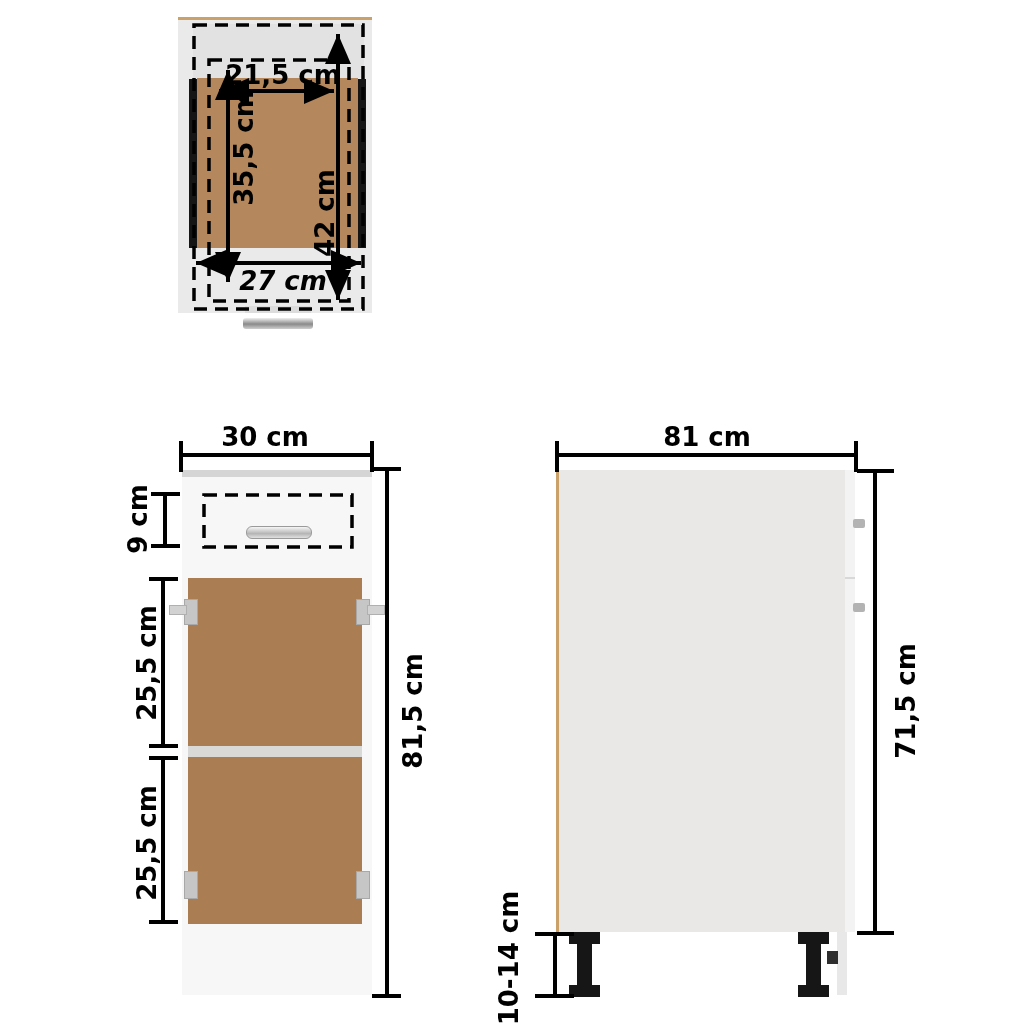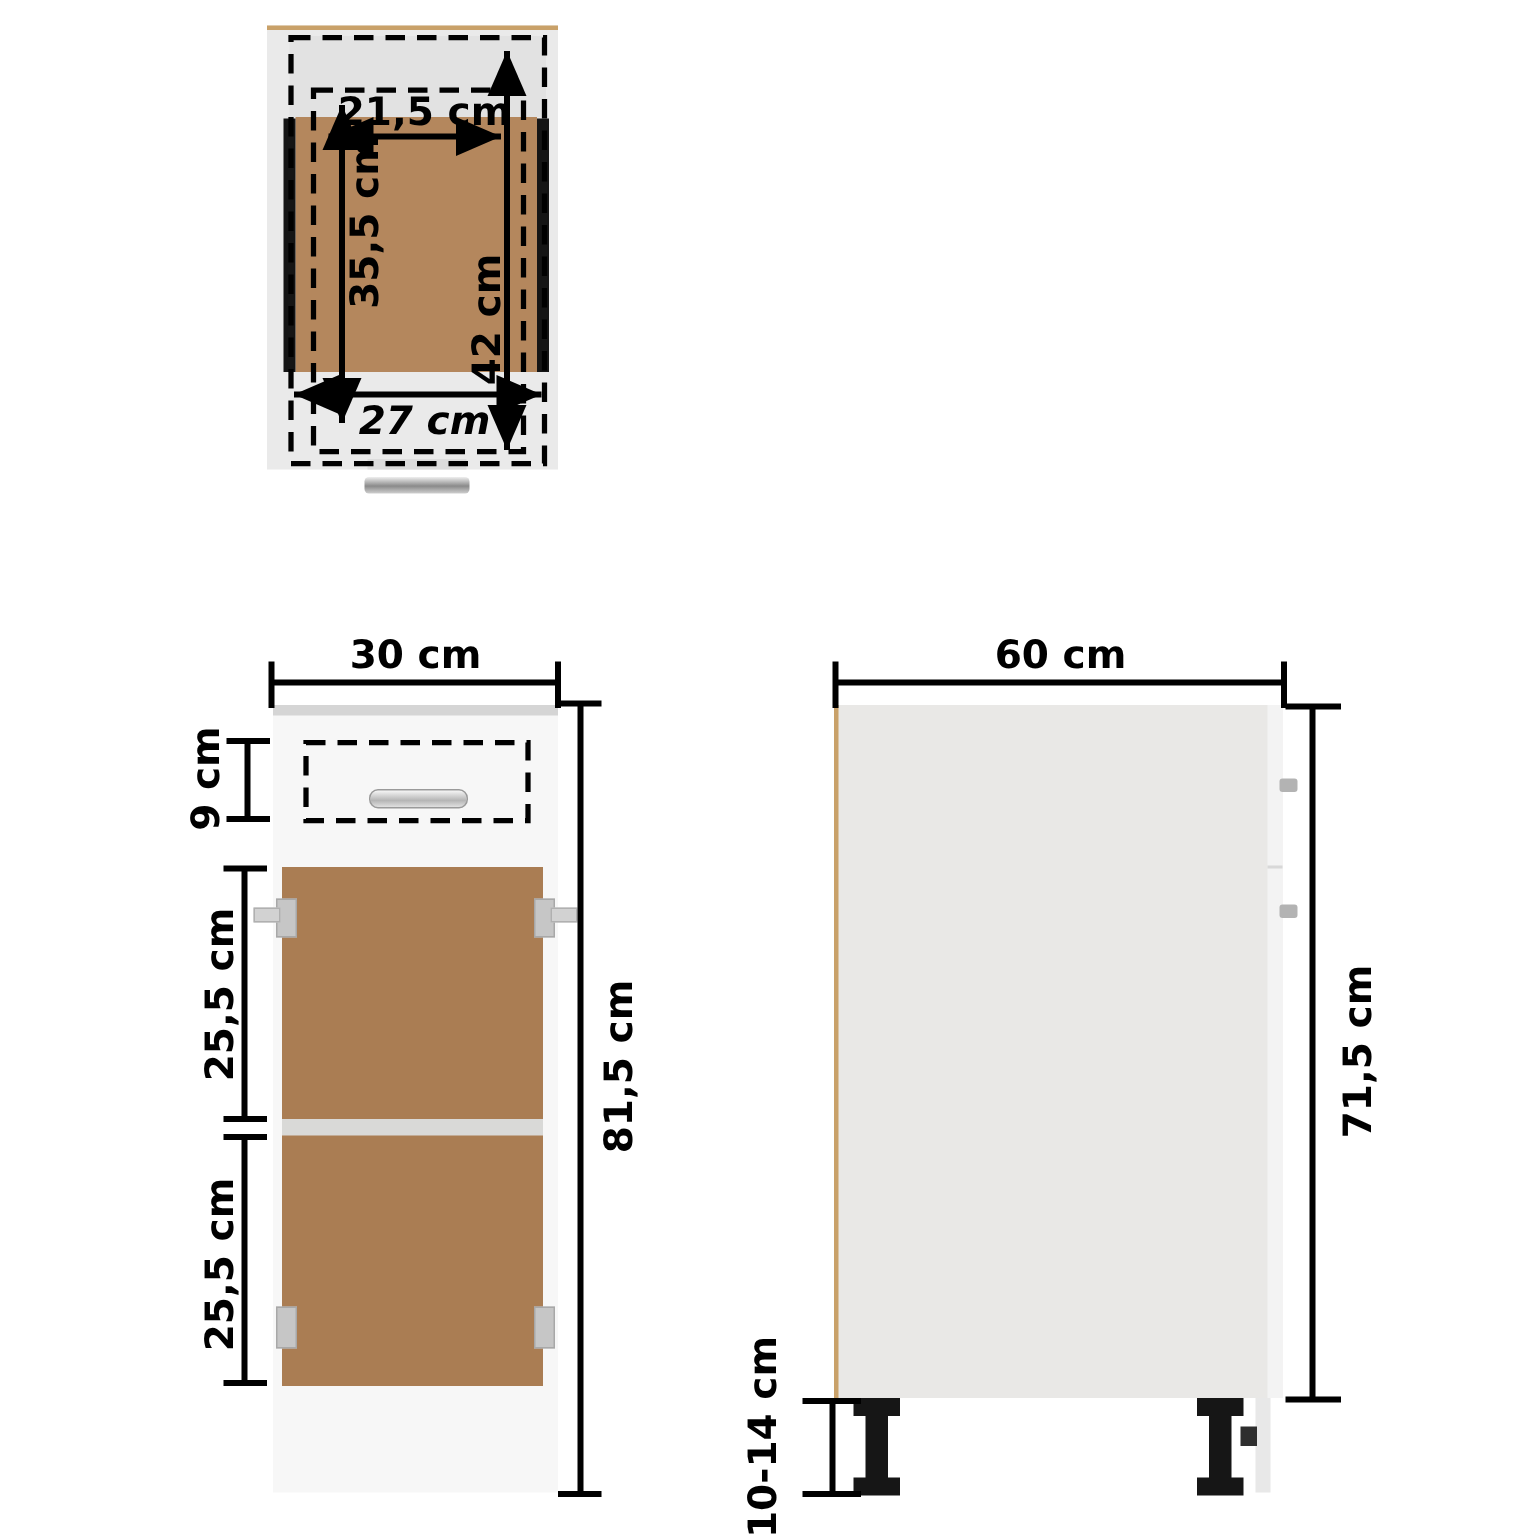--- a/index.html
+++ b/index.html
@@ -53,21 +53,21 @@
   .sv-l2a{left:798px;top:932px;width:31px;height:12px;}
   .sv-l2b{left:806px;top:944px;width:15px;height:42px;}
   .sv-l2c{left:798px;top:985px;width:31px;height:12px;}
   .sv-screw{left:827px;top:951px;width:11px;height:13px;background:#2e2e2e;}
 
   
   .l-215{left:283px;top:75px;}
   .l-355{left:244px;top:148px;}
   .l-42{left:325px;top:213px;}
   .l-27{left:283px;top:281px;font-style:italic;}
-  .l-30{left:277px;top:437px;text-align:center;}
+  .l-30{left:265px;top:437px;text-align:center;}
   .l-9{left:138px;top:519px;}
   .l-255a{left:147px;top:663px;}
   .l-255b{left:147px;top:843px;}
   .l-815{left:413px;top:711px;}
   .l-46{left:707px;top:437px;}
   .l-715{left:906px;top:701px;}
   .l-1014{left:509px;top:958px;}
 </style>
 </head>
 <body>
@@ -174,17 +174,17 @@
   <div class="label v l-355">35,5 cm</div>
   <div class="label v l-42">42 cm</div>
   <div class="label l-27">27 cm</div>
 
   <div class="label l-30">30 cm</div>
   <div class="label v l-9">9 cm</div>
   <div class="label v l-255a">25,5 cm</div>
   <div class="label v l-255b">25,5 cm</div>
   <div class="label v l-815">81,5 cm</div>
 
-  <div class="label l-46">60 cm</div>
+  <div class="label l-46">81 cm</div>
   <div class="label v l-715">71,5 cm</div>
   <div class="label v l-1014">10-14 cm</div>
 
 </div>
 
 </body></html>

